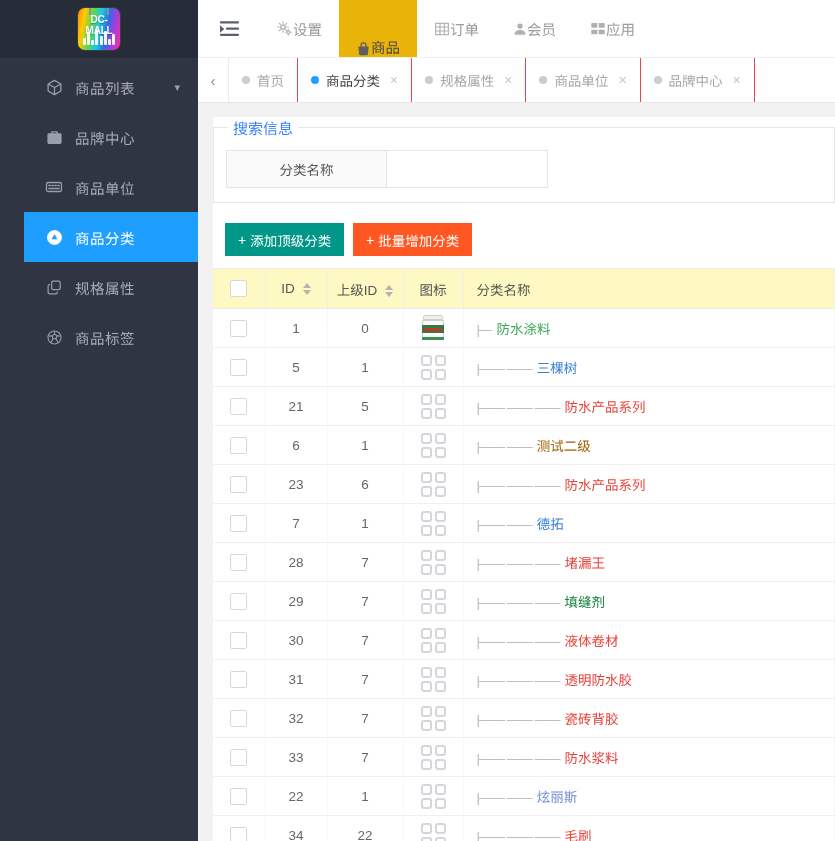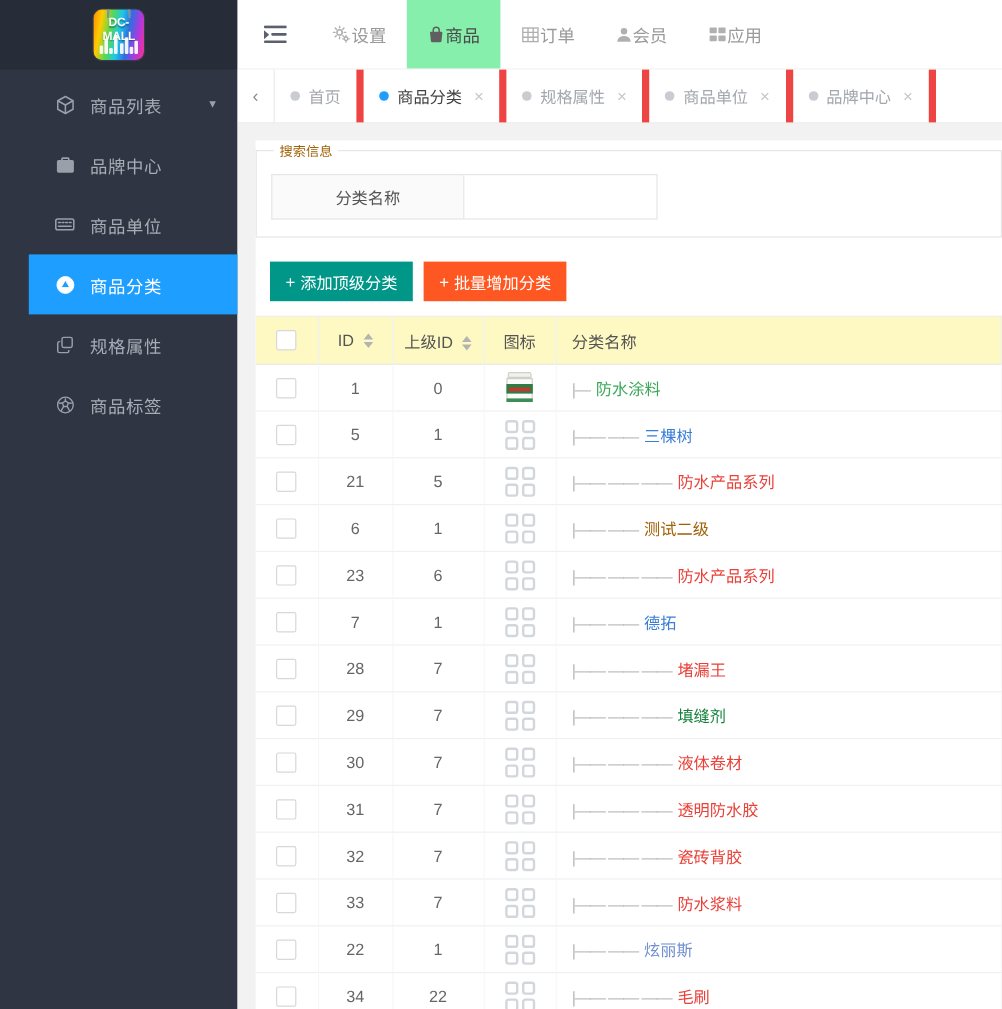--- a/index.html
+++ b/index.html
@@ -104,40 +104,40 @@
     width: 62px; display: flex; align-items: center; justify-content: center;
     cursor: pointer;
   }
   .nav-items { display: flex; align-items: stretch; }
   .nav-item {
     display: flex; align-items: center; gap: 0;
     padding: 0 17px;
     color: #9a9a9a; font-size: 14.5px;
     cursor: pointer; user-select: none;
   }
-  .nav-item.active { background: #86efac; color: #4a4a4a; }
+  .nav-item.active { background: #eab308; color: #4a4a4a; align-items: flex-end; }
   .nav-ico { display: inline-flex; align-items: center; }
 
   
   .tabbar {
     height: 45px; min-height: 45px;
     background: #ffffff;
     display: flex; align-items: stretch;
     border-bottom: 1px solid #e6e6e6;
   }
   .tab-back {
     width: 31px; display: flex; align-items: center; justify-content: center;
     color: #888; font-size: 15px; cursor: pointer;
     border-right: 1px solid #eaeaea;
   }
   .tab {
     display: flex; align-items: center; gap: 7px;
     padding: 0 13px;
     font-size: 13.5px; color: #a3a7ad;
-    border-right: 6px solid #ef4444;
+    border-right: 1px solid #ef4444;
     cursor: pointer; user-select: none;
     white-space: nowrap;
   }
   .tab.active { color: #3d4category; color: #444; }
   .tab .dot {
     width: 8px; height: 8px; border-radius: 50%;
     background: #c9ccd1; flex: 0 0 8px;
   }
   .tab.active .dot { background: #1e9fff; }
   .tab .x {
@@ -155,21 +155,21 @@
     min-height: 100%;
   }
   .fieldset {
     border: 1px solid #e6e6e6;
     margin: 0 0 10px 0;
     padding: 8px 12px 14px 12px;
     position: relative;
     background: #fff;
   }
   .fieldset > legend {
-    font-size: 11px; color: #a16207; padding: 0 5px; margin-left: 2px;
+    font-size: 15px; color: #3b82f6; padding: 0 5px; margin-left: 2px;
   }
   .search-row { display: flex; align-items: stretch; margin-top: 4px; }
   .sr-label {
     width: 160px; height: 38px;
     border: 1px solid #e6e6e6; border-right: none;
     background: #fafafa;
     display: flex; align-items: center; justify-content: center;
     font-size: 13.5px; color: #555;
   }
   .sr-input {

